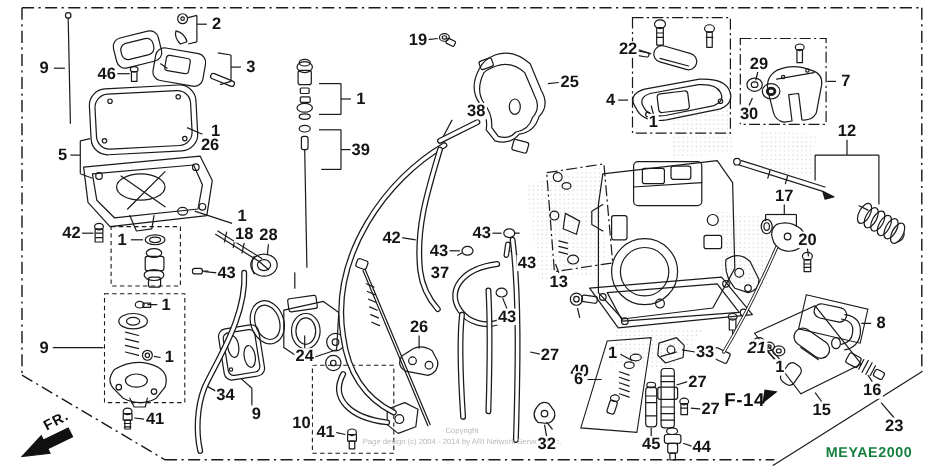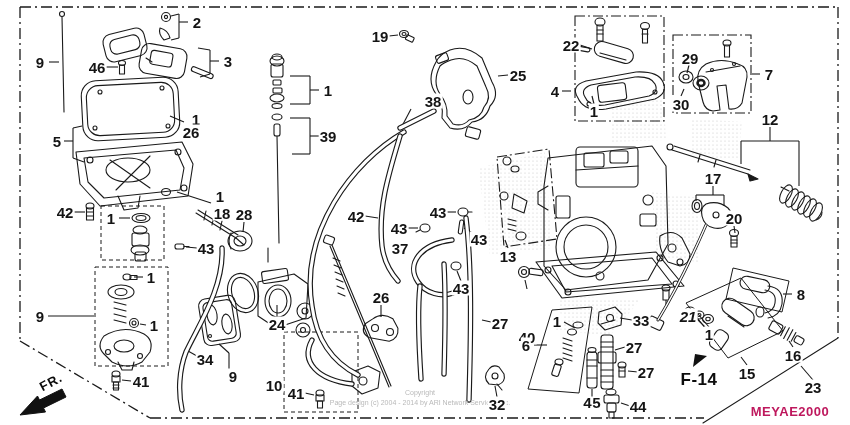--- a/index.html
+++ b/index.html
@@ -4,21 +4,21 @@
 <style>
   html,body{margin:0;padding:0;background:#fff;}
   .stage{position:relative;width:850px;height:425px;background:#ffffff;overflow:hidden;
          font-family:"Liberation Sans",sans-serif;}
   .stage svg{position:absolute;left:0;top:0;}
   .callout{position:absolute;transform:translate(-50%,-50%);font-weight:bold;font-size:15px;
            color:#141414;line-height:1;background:#fff;padding:0 1px;white-space:nowrap;}
   .ref-label{position:absolute;transform:translate(-50%,-50%);font-weight:bold;font-size:17px;
            color:#0d0d0d;letter-spacing:.5px;}
   .code-label{position:absolute;transform:translate(-50%,-50%);font-weight:bold;font-size:13px;
-           color:#be185d;letter-spacing:.5px;}
+           color:#15803d;letter-spacing:.5px;}
   .fr-label{position:absolute;transform:translate(-50%,-50%) rotate(-28deg);font-weight:bold;
            font-size:13px;color:#0a0a0a;letter-spacing:1px;}
   .watermark{position:absolute;transform:translate(-50%,-50%);text-align:center;color:#b9b9b9;
            font-size:7px;line-height:10px;white-space:nowrap;}
   
   .ln{stroke:#1a1a1a;stroke-width:1.1;fill:none;stroke-linecap:round;stroke-linejoin:round;}
   .ho{stroke:#1a1a1a;stroke-width:5.4;fill:none;stroke-linecap:round;}
   .hi{stroke:#ffffff;stroke-width:3.1;fill:none;stroke-linecap:round;}
   .wo{stroke:#1a1a1a;stroke-width:3;fill:none;stroke-linecap:round;}
   .wi{stroke:#ffffff;stroke-width:1.4;fill:none;stroke-linecap:round;}
@@ -576,21 +576,21 @@
   </g>
 
   <g>
     <path d="M62,389 L39.5,400 L37.5,396 L20,415 L45.5,412 L43.5,408 L66,397 Z" fill="#111" stroke="#111" stroke-width="1"></path>
   </g>
   <g>
     <path d="M693,367 L707,356 L695,354 z" fill="#111"></path>
   </g>
 </svg>
 
-<div class="ref-label" style="left:677px;top:380px;margin-left:22px;">F-14</div>
+<div class="ref-label" style="left:677px;top:364px;">F-14</div>
 
 <div class="code-label" style="left:790px;top:411px;">MEYAE2000</div>
 
 <div class="fr-label" style="left:51px;top:382px;">FR.</div>
 
 <div class="watermark" style="left:420px;top:398px;">
   <div>Copyright</div>
   <div>Page design (c) 2004 - 2014 by ARI Network Services Inc.</div>
 </div>
 
@@ -630,21 +630,21 @@
     <div class="callout" style="left: 461px; top: 288px;">43</div>
     <div class="callout" style="left: 500px; top: 323px;">27</div>
     <div class="callout" style="left: 497px; top: 404px;">32</div>
     <div class="callout" style="left: 508px; top: 256px; text-align: right;">13</div>
     <div class="callout" style="left: 527px; top: 297px; margin-top: 40px;">40</div>
     <div class="callout" style="left: 526px; top: 345px;">6</div>
     <div class="callout" style="left: 557px; top: 321px;">1</div>
     <div class="callout" style="left: 641px; top: 320px;">33</div>
     <div class="callout" style="left: 634px; top: 347px;">27</div>
     <div class="callout" style="left: 646px; top: 372px;">27</div>
-    <div class="callout" style="left: 592px; top: 404px; font-family: Liberation Mono, monospace;">45</div>
+    <div class="callout" style="left: 592px; top: 404px;">45</div>
     <div class="callout" style="left: 638px; top: 406px;">44</div>
     <div class="callout" style="left: 688px; top: 316px; font-style: italic;">21</div>
     <div class="callout" style="left: 709px; top: 334px;">1</div>
     <div class="callout" style="left: 747px; top: 373px;">15</div>
     <div class="callout" style="left: 793px; top: 355px;">16</div>
     <div class="callout" style="left: 801px; top: 294px;">8</div>
     <div class="callout" style="left: 813px; top: 387px;">23</div>
     <div class="callout" style="left: 571px; top: 45px;">22</div>
     <div class="callout" style="left: 555px; top: 91px;">4</div>
     <div class="callout" style="left: 594px; top: 111px;">1</div>

